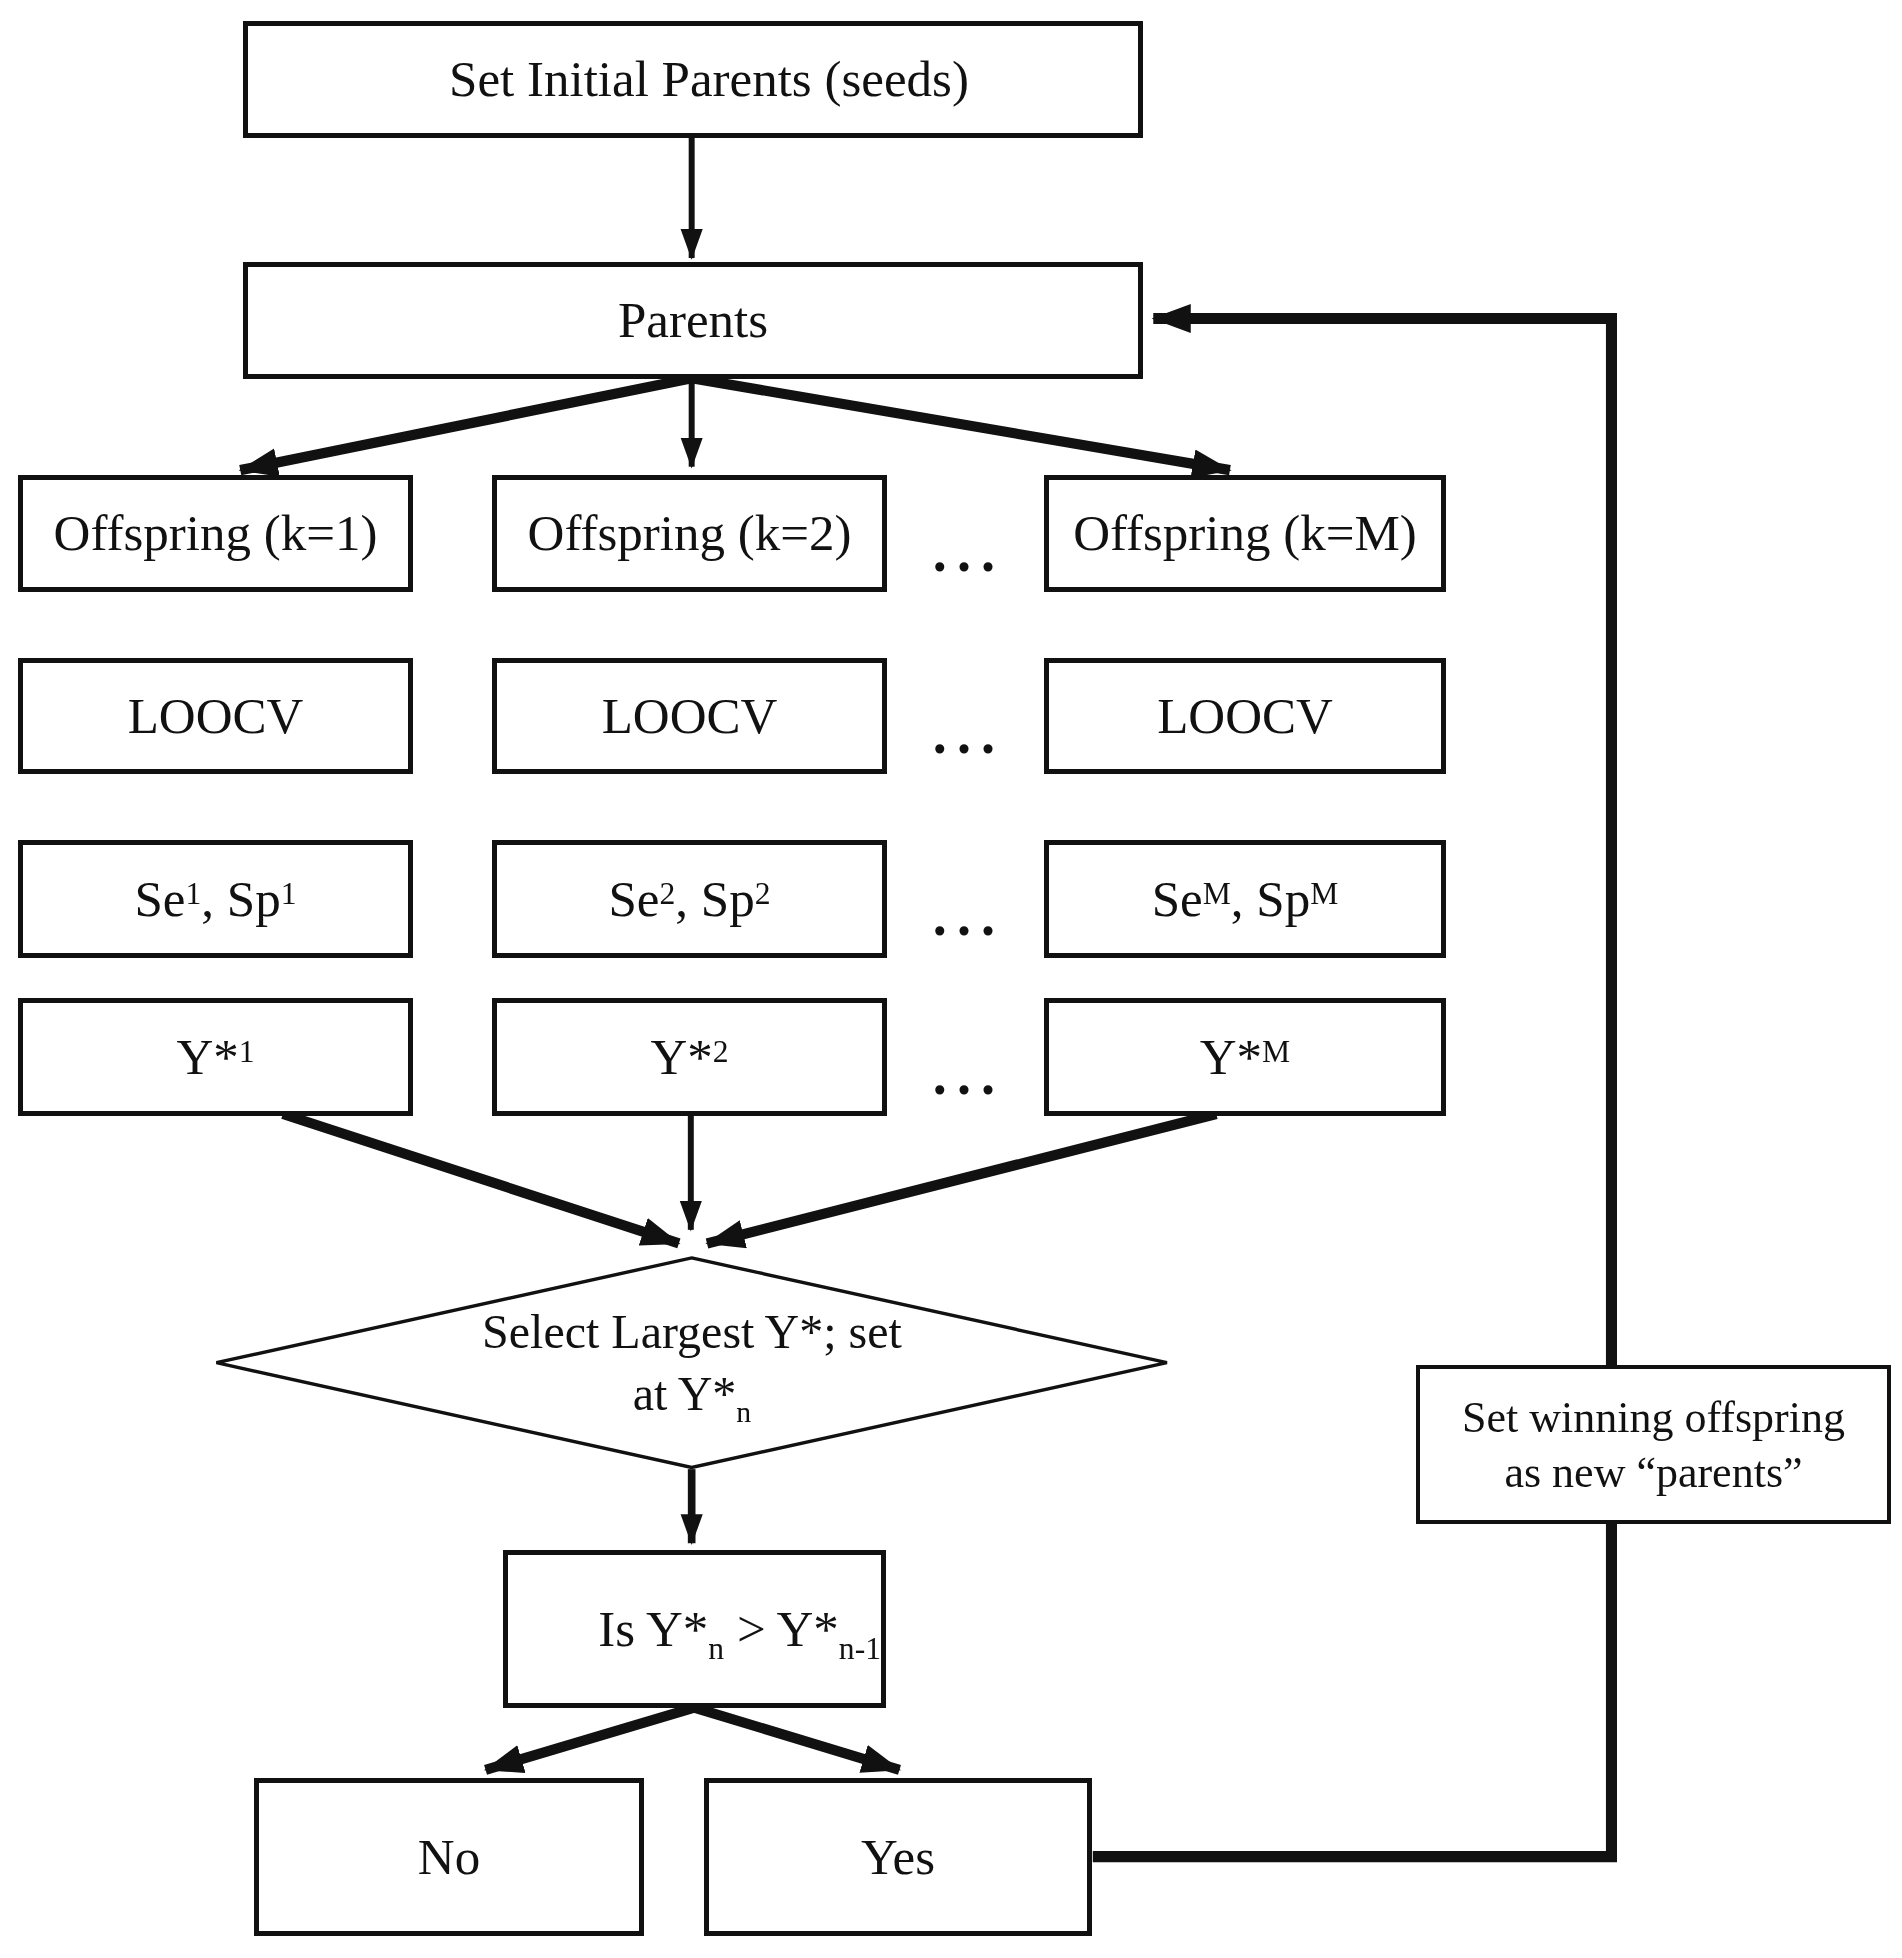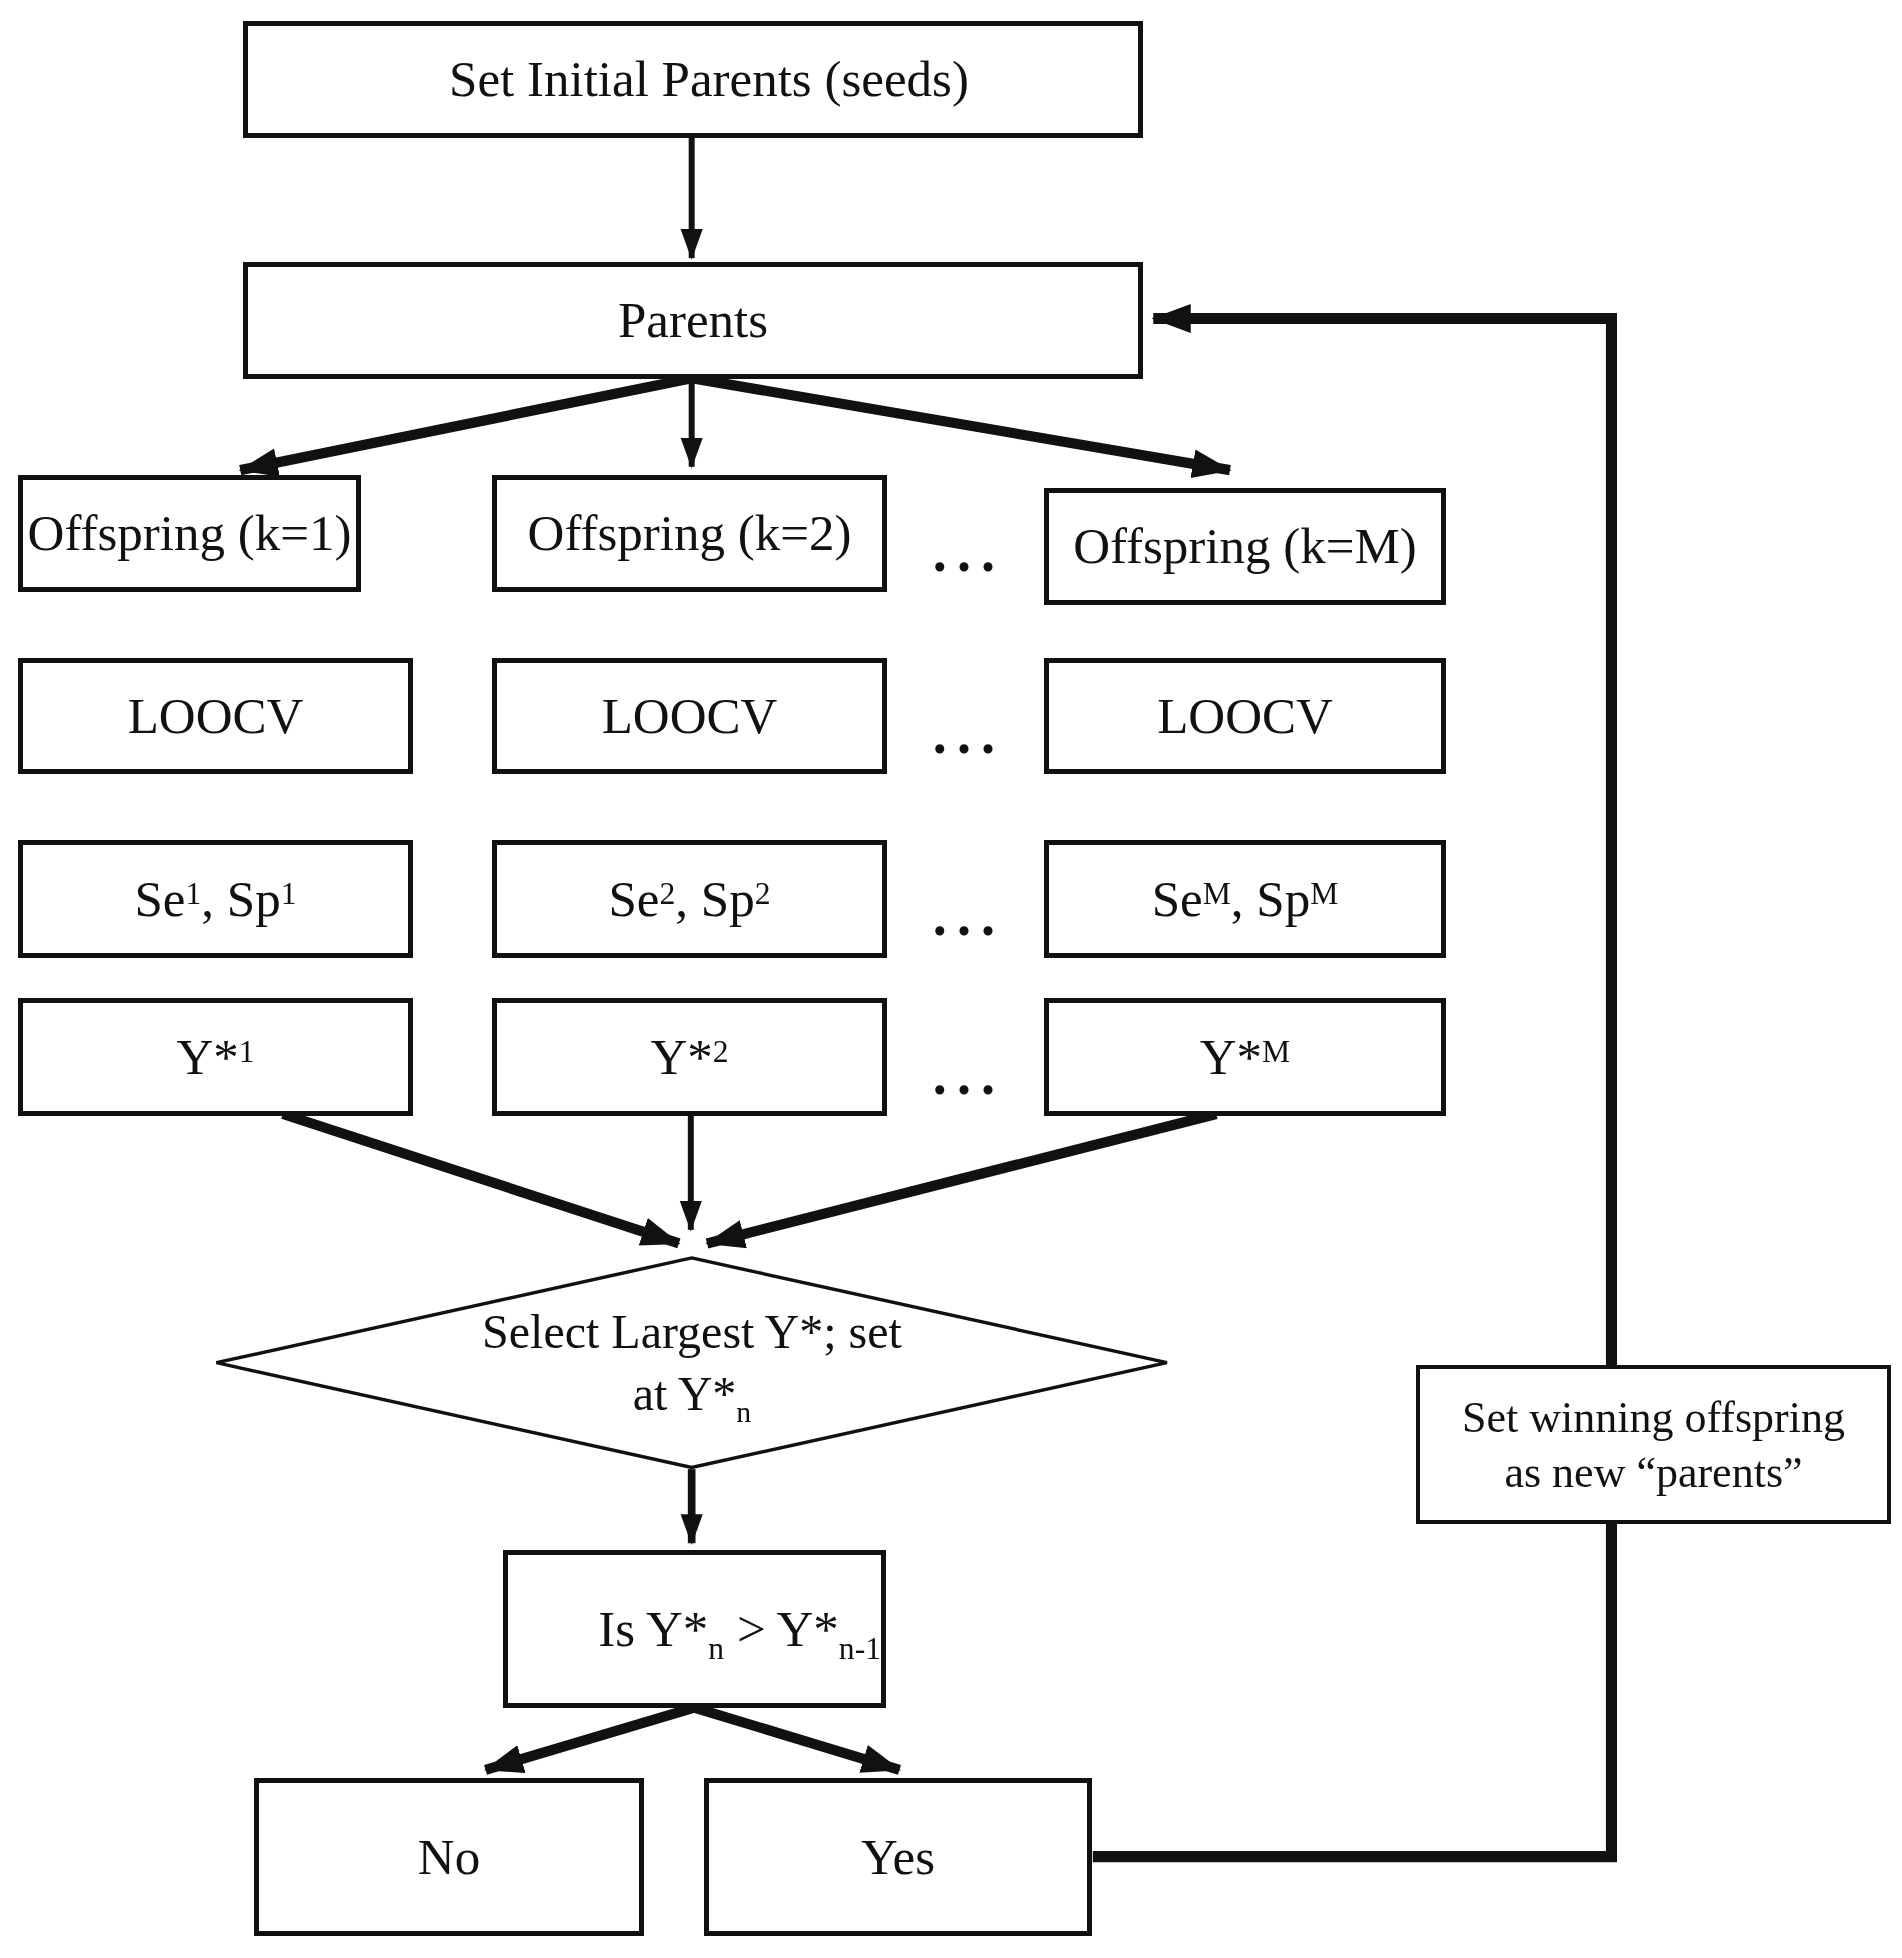--- a/index.html
+++ b/index.html
@@ -80,30 +80,30 @@
   </svg>
 
   <div class="box" style="left:243px;top:21px;width:900px;height:117px;padding-left:32px;">
     <span>Set Initial Parents (seeds)</span>
   </div>
 
   <div class="box" style="left:243px;top:262px;width:900px;height:117px;">
     <span>Parents</span>
   </div>
 
-  <div class="box" style="left:18px;top:475px;width:343px;height:117px;">
+  <div class="box" style="left:18px;top:475px;width:395px;height:117px;">
     <span>Offspring (k=1)</span>
   </div>
   <div class="box" style="left:492px;top:475px;width:395px;height:117px;">
     <span>Offspring (k=2)</span>
   </div>
   <div class="dots" style="left:905px;top:501px;width:128px;height:102px;">
     <span>...</span>
   </div>
-  <div class="box" style="left:1044px;top:475px;width:402px;height:117px;margin-top:13px;">
+  <div class="box" style="left:1044px;top:475px;width:402px;height:117px;">
     <span>Offspring (k=M)</span>
   </div>
 
   <div class="box" style="left:18px;top:658px;width:395px;height:116px;">
     <span>LOOCV</span>
   </div>
   <div class="box" style="left:492px;top:658px;width:395px;height:116px;">
     <span>LOOCV</span>
   </div>
   <div class="dots" style="left:905px;top:683px;width:128px;height:102px;">

